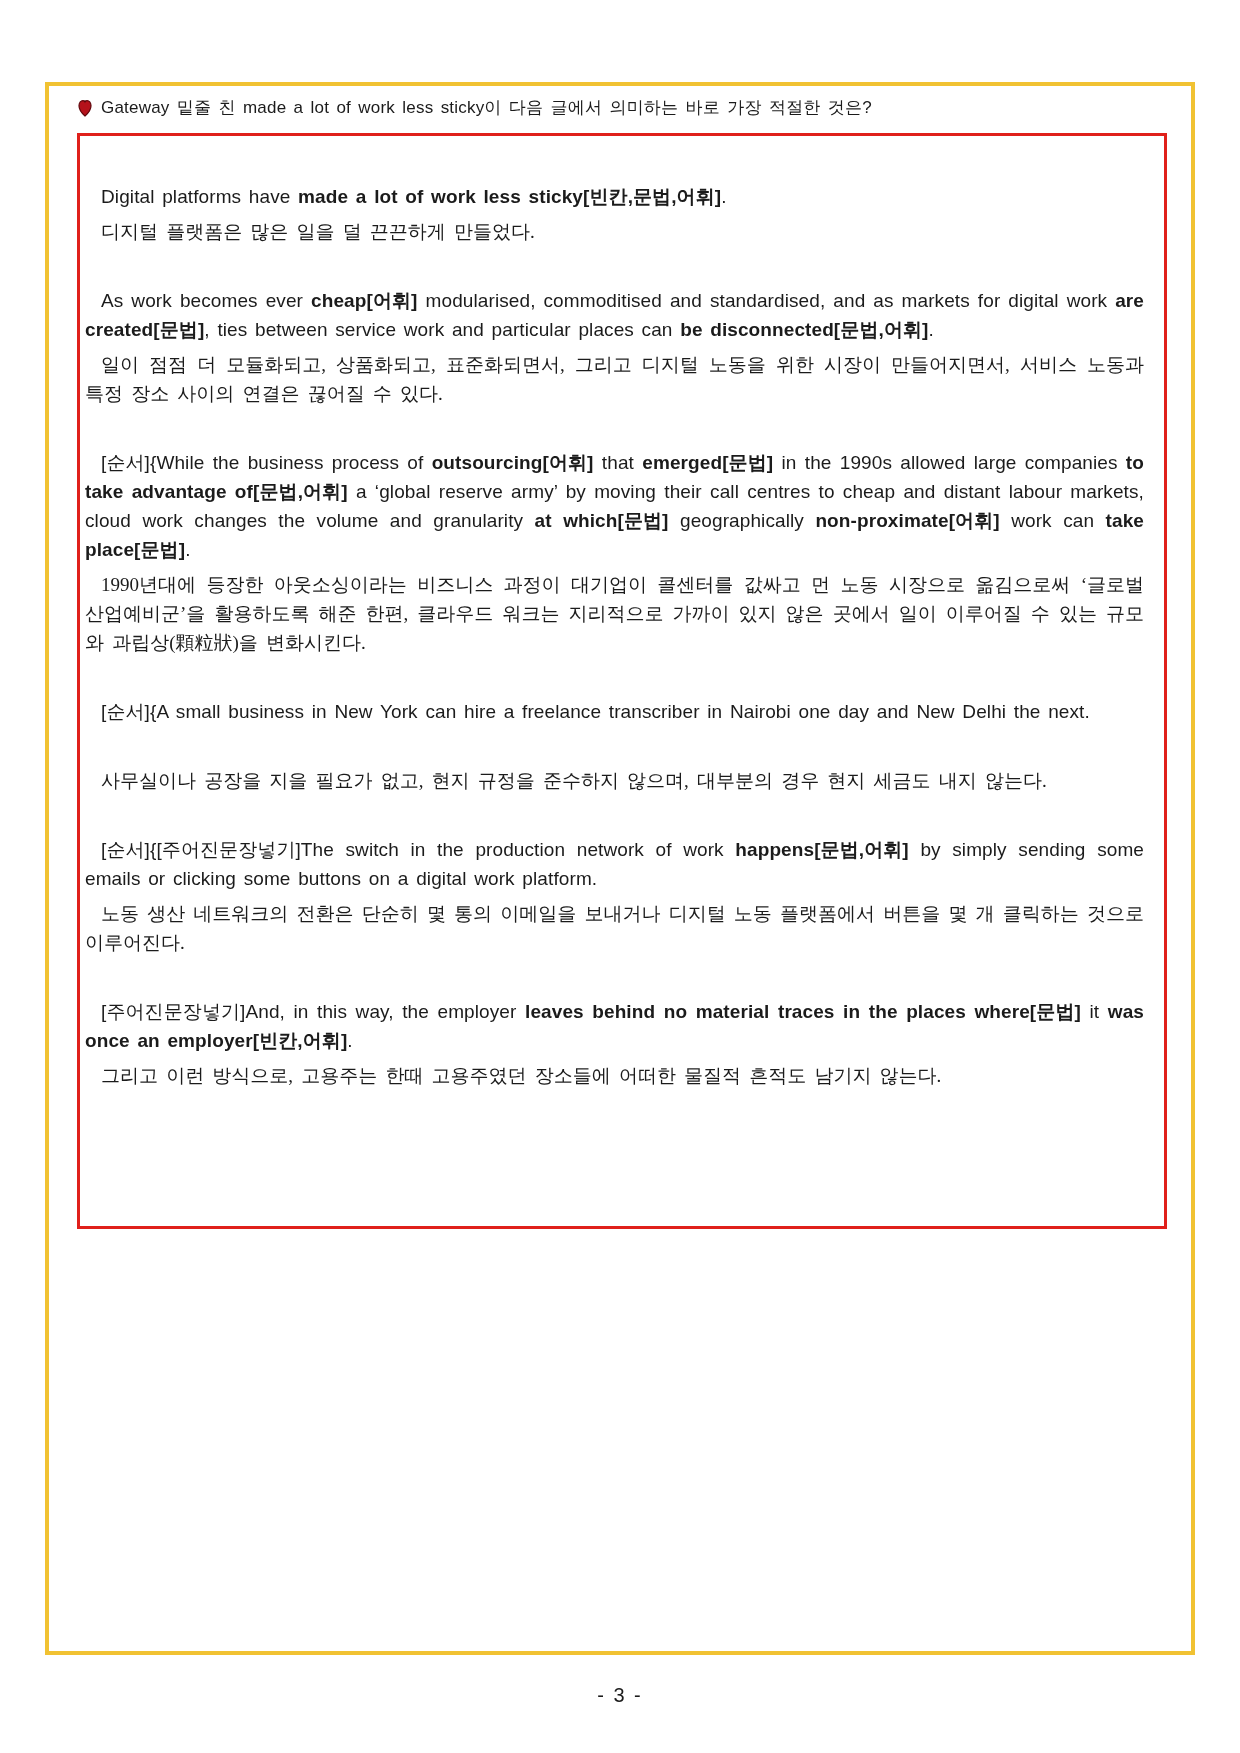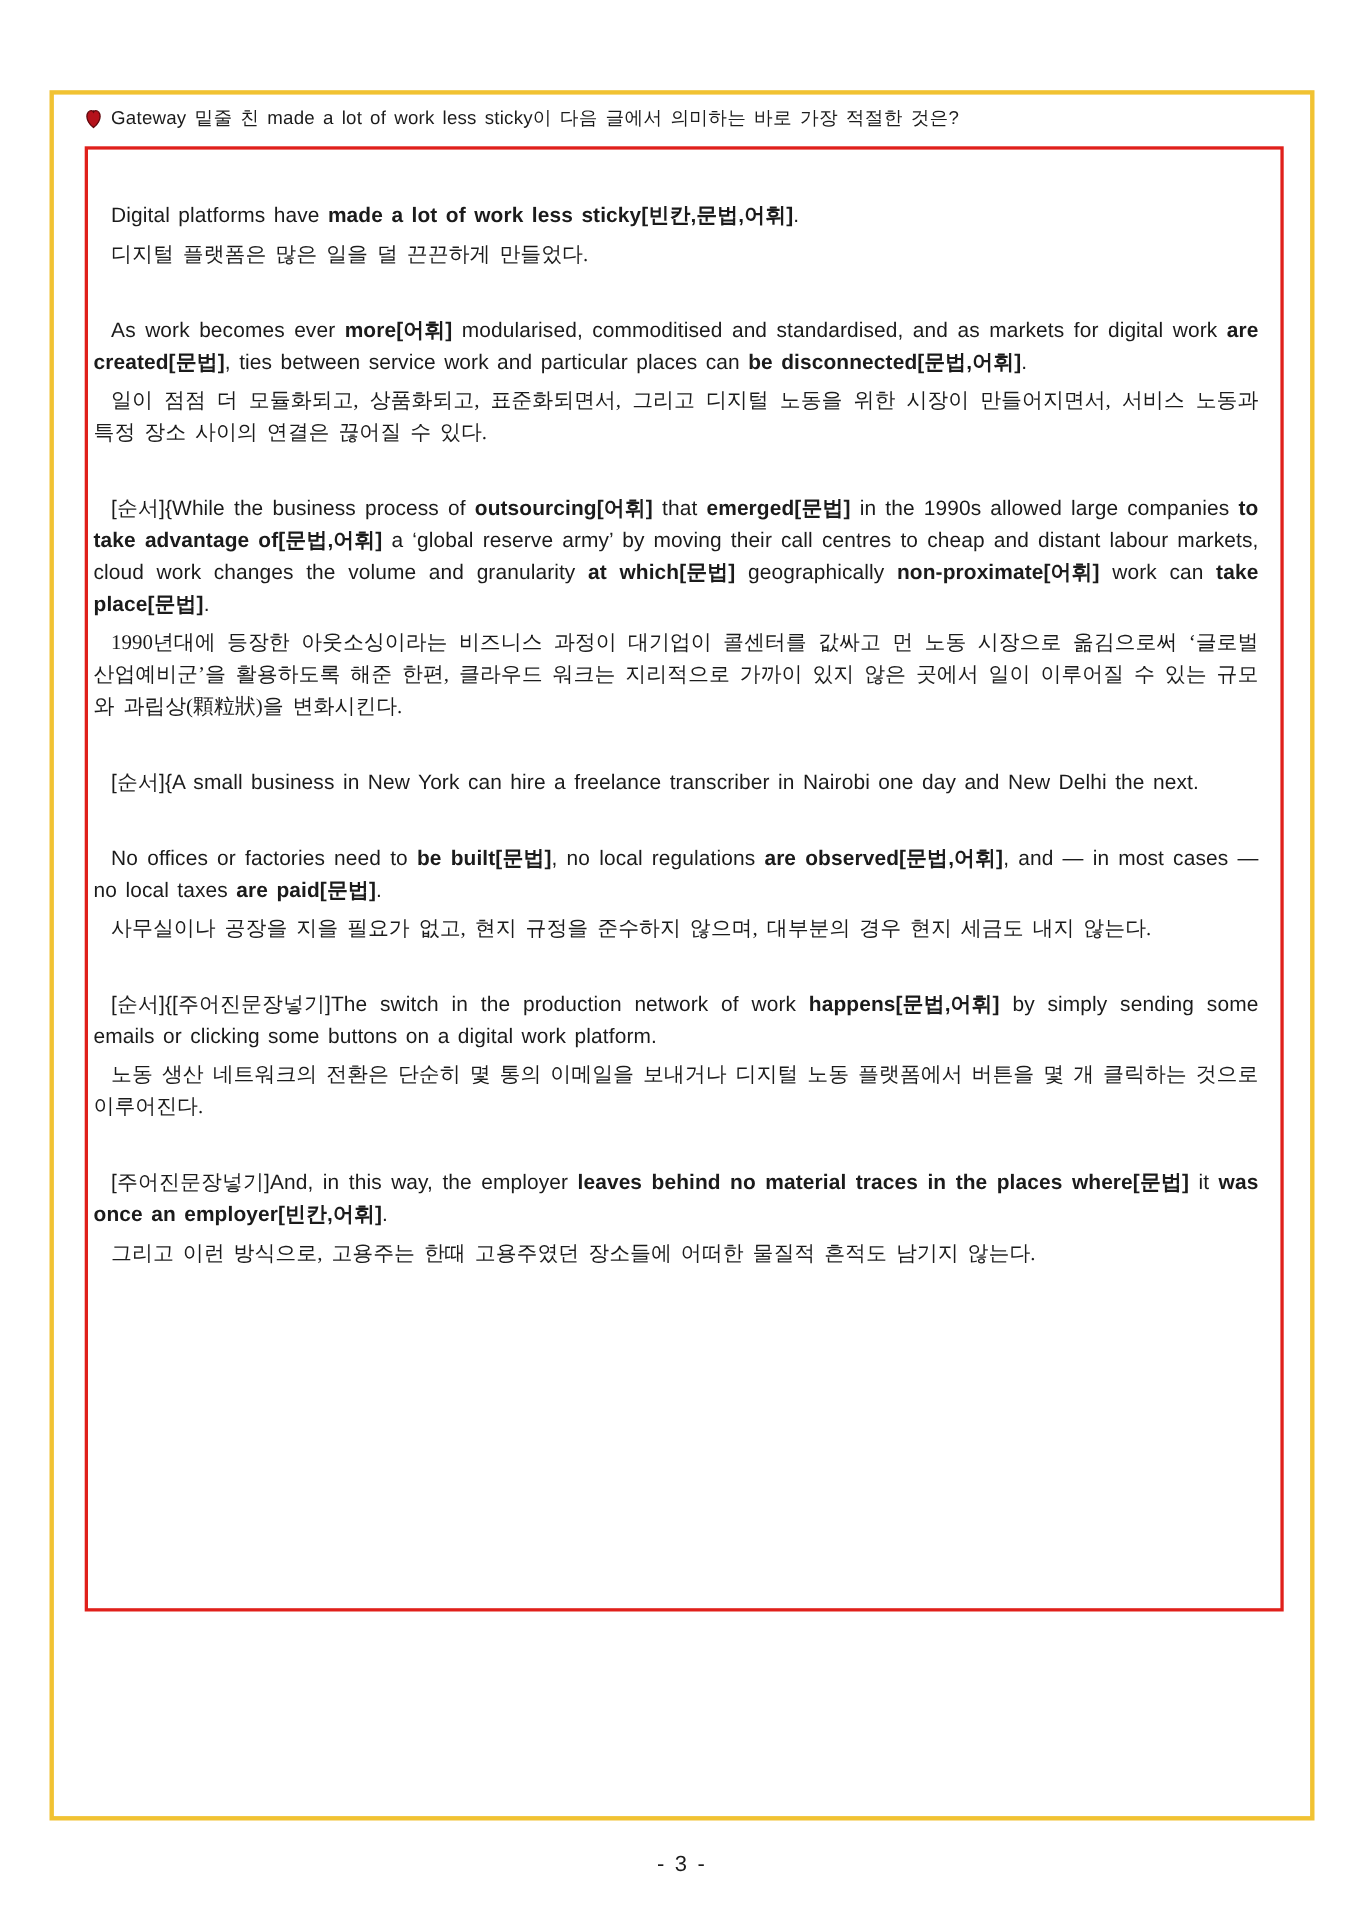--- a/index.html
+++ b/index.html
@@ -25,21 +25,21 @@
     display:flex;align-items:flex-start;gap:9px;
     width:1080px;
     text-align:center;
   }
   .bullet{flex:0 0 auto;margin-top:3px;}
   .question-title{
     font-size:17px;line-height:24px;letter-spacing:0.2px;
     word-spacing:0.14em;white-space:nowrap;
   }
   .passage-box{
-    position:absolute;left:77px;top:133px;width:1090px;height:1332px;
+    position:absolute;left:77px;top:133px;width:1090px;height:1096px;
     border:3px solid var(--box-border);
     padding:46px 20px 14px 5px;
     overflow:hidden;
     background:#ffffff;
   }
   .para{margin:0 0 40px 0;}
   .para:last-child{margin-bottom:12px;}
   .en,.ko{
     margin:0;font-size:19px;line-height:29px;
     text-align:justify;text-indent:16px;
@@ -69,32 +69,31 @@
     <span class="question-title">Gateway 밑줄 친 made a lot of work less sticky이 다음 글에서 의미하는 바로 가장 적절한 것은?</span>
   </div>
 
   <div class="passage-box">
 
   <div class="para">
         <p class="en"><span>Digital platforms have </span><span class="bold">made a lot of work less sticky[빈칸,문법,어휘]</span><span>.</span></p>
         <p class="ko">디지털 플랫폼은 많은 일을 덜 끈끈하게 만들었다.</p>
       </div>
       <div class="para">
-        <p class="en"><span>As work becomes ever </span><span class="bold">more[어휘]</span><span> modularised, commoditised and standardised, and as markets for digital work </span><span class="bold">are created[문법]</span><span>, ties between service work and particular places can </span><span class="bold">be disconnected[문법,어휘]</span><span>.</span></p>
+        <p class="en"><span>As work becomes ever </span><span class="bold">cheap[어휘]</span><span> modularised, commoditised and standardised, and as markets for digital work </span><span class="bold">are created[문법]</span><span>, ties between service work and particular places can </span><span class="bold">be disconnected[문법,어휘]</span><span>.</span></p>
         <p class="ko">일이 점점 더 모듈화되고, 상품화되고, 표준화되면서, 그리고 디지털 노동을 위한 시장이 만들어지면서, 서비스 노동과 특정 장소 사이의 연결은 끊어질 수 있다.</p>
       </div>
       <div class="para">
         <p class="en"><span>[순서]{While the business process of </span><span class="bold">outsourcing[어휘]</span><span> that </span><span class="bold">emerged[문법]</span><span> in the 1990s allowed large companies </span><span class="bold">to take advantage of[문법,어휘]</span><span> a ‘global reserve army’ by moving their call centres to cheap and distant labour markets, cloud work changes the volume and granularity </span><span class="bold">at which[문법]</span><span> geographically </span><span class="bold">non-proximate[어휘]</span><span> work can </span><span class="bold">take place[문법]</span><span>.</span></p>
         <p class="ko">1990년대에 등장한 아웃소싱이라는 비즈니스 과정이 대기업이 콜센터를 값싸고 먼 노동 시장으로 옮김으로써 ‘글로벌 산업예비군’을 활용하도록 해준 한편, 클라우드 워크는 지리적으로 가까이 있지 않은 곳에서 일이 이루어질 수 있는 규모와 과립상(顆粒狀)을 변화시킨다.</p>
       </div>
       <div class="para">
         <p class="en"><span>[순서]{A small business in New York can hire a freelance transcriber in Nairobi one day and New Delhi the next.</span></p>
       </div>
       <div class="para">
-        <p class="en"><span>No offices or factories need to </span><span class="bold">be built[문법]</span><span>, no local regulations </span><span class="bold">are observed[문법,어휘]</span><span>, and — in most cases — no local taxes </span><span class="bold">are paid[문법]</span><span>.</span></p>
         <p class="ko">사무실이나 공장을 지을 필요가 없고, 현지 규정을 준수하지 않으며, 대부분의 경우 현지 세금도 내지 않는다.</p>
       </div>
       <div class="para">
         <p class="en"><span>[순서]{[주어진문장넣기]The switch in the production network of work </span><span class="bold">happens[문법,어휘]</span><span> by simply sending some emails or clicking some buttons on a digital work platform.</span></p>
         <p class="ko">노동 생산 네트워크의 전환은 단순히 몇 통의 이메일을 보내거나 디지털 노동 플랫폼에서 버튼을 몇 개 클릭하는 것으로 이루어진다.</p>
       </div>
       <div class="para">
         <p class="en"><span>[주어진문장넣기]And, in this way, the employer </span><span class="bold">leaves behind no material traces in the places where[문법]</span><span> it </span><span class="bold">was once an employer[빈칸,어휘]</span><span>.</span></p>
         <p class="ko">그리고 이런 방식으로, 고용주는 한때 고용주였던 장소들에 어떠한 물질적 흔적도 남기지 않는다.</p>
       </div>

